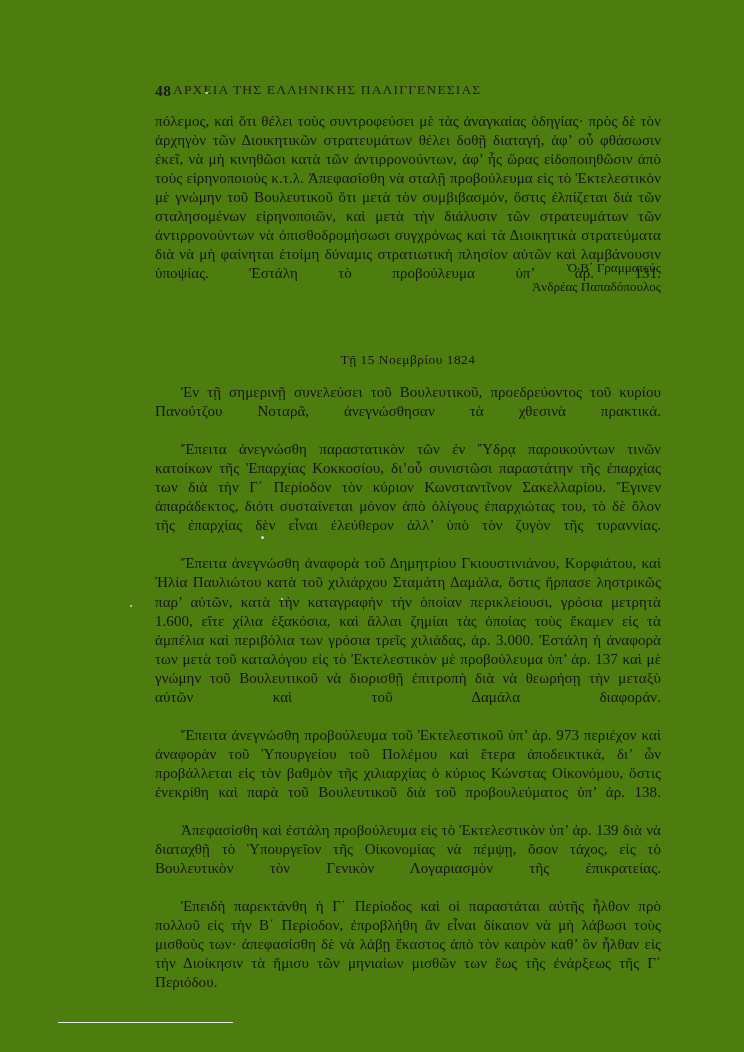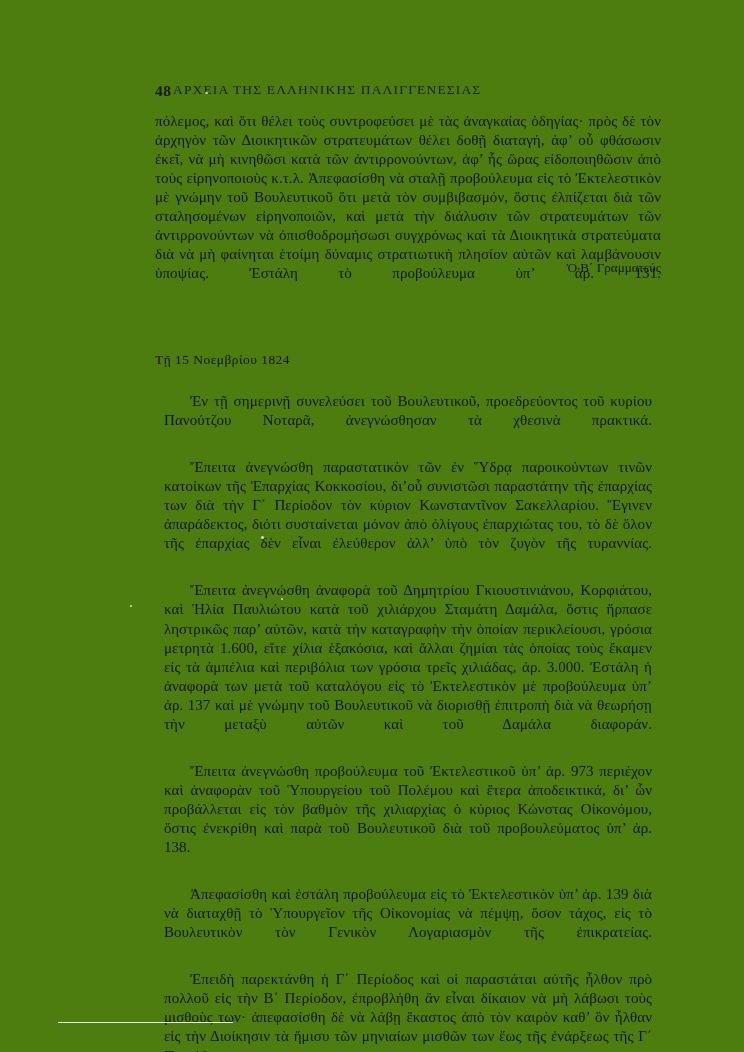--- a/index.html
+++ b/index.html
@@ -100,33 +100,33 @@
   .sig-right { right: 0px;  width: 215px; text-align: right; }
   .sig .role { display: block; }
   .sig .name { display: block; }
 
   
   .date-heading {
     position: absolute;
     top: 352px;
     left: 155px;
     width: 506px;
-    text-align: left;
+    text-align: center;
     font-size: 13.4px;
     letter-spacing: .5px;
   }
 
   
   .column-lower {
     position: absolute;
     top: 383px;
     left: 155px;
     width: 506px;
   }
-  .column-lower p.para { margin: 9px; }
+  .column-lower p.para { margin: 0; }
 
   
   .rule-bottom {
     position: absolute;
     left: 58px;
     top: 1022px;
     width: 175px;
     height: 1px;
     background: #e9e9e9;
   }
@@ -152,20 +152,21 @@
 
   <div class="column">
     <p class="para">πόλεμος, καὶ ὅτι θέλει τοὺς συντροφεύσει μὲ τὰς ἀναγκαίας ὁδηγίας· πρὸς δὲ τὸν ἀρχηγὸν τῶν Διοικητικῶν στρατευμάτων θέλει δοθῇ διαταγή, ἀφ’ οὗ φθάσωσιν ἐκεῖ, νὰ μὴ κινηθῶσι κατὰ τῶν ἀντιρρονούντων, ἀφ’ ἧς ὥρας εἰδοποιηθῶσιν ἀπὸ τοὺς εἰρηνοποιοὺς κ.τ.λ. Ἀπεφασίσθη νὰ σταλῇ προβούλευμα εἰς τὸ Ἐκτελεστικὸν μὲ γνώμην τοῦ Βουλευτικοῦ ὅτι μετὰ τὸν συμβιβασμόν, ὅστις ἐλπίζεται διὰ τῶν σταλησομένων εἰρηνοποιῶν, καὶ μετὰ τὴν διάλυσιν τῶν στρατευμάτων τῶν ἀντιρρονούντων νὰ ὀπισθοδρομήσωσι συγχρόνως καὶ τὰ Διοικητικὰ στρατεύματα διὰ νὰ μὴ φαίνηται ἑτοίμη δύναμις στρατιωτικὴ πλησίον αὐτῶν καὶ λαμβάνουσιν ὑποψίας. Ἐστάλη τὸ προβούλευμα ὑπ’ ἀρ. 131.</p>
   </div>
 
   <div class="signatures">
     <div class="sig sig-left">
     </div>
     <div class="sig sig-right">
       <span class="role">Ὁ Β΄ Γραμματεύς</span>
+      <span class="name">Ἀνδρέας Παπαδόπουλος</span>
     </div>
   </div>
 
   <div class="date-heading">Τῇ 15 Νοεμβρίου 1824</div>
 
   <div class="column-lower">
     <p class="para indent">Ἐν τῇ σημερινῇ συνελεύσει τοῦ Βουλευτικοῦ, προεδρεύοντος τοῦ κυρίου Πανούτζου Νοταρᾶ, ἀνεγνώσθησαν τὰ χθεσινὰ πρακτικά.</p>
     <p class="para indent">Ἔπειτα ἀνεγνώσθη παραστατικὸν τῶν ἐν Ὕδρᾳ παροικούντων τινῶν κατοίκων τῆς Ἐπαρχίας Κοκκοσίου, δι’οὗ συνιστῶσι παραστάτην τῆς ἐπαρχίας των διὰ τὴν Γ΄ Περίοδον τὸν κύριον Κωνσταντῖνον Σακελλαρίου. Ἔγινεν ἀπαράδεκτος, διότι συσταίνεται μόνον ἀπὸ ὀλίγους ἐπαρχιώτας του, τὸ δὲ ὅλον τῆς ἐπαρχίας δὲν εἶναι ἐλεύθερον ἀλλ’ ὑπὸ τὸν ζυγὸν τῆς τυραννίας.</p>
     <p class="para indent">Ἔπειτα ἀνεγνώσθη ἀναφορὰ τοῦ Δημητρίου Γκιουστινιάνου, Κορφιάτου, καὶ Ἠλία Παυλιώτου κατὰ τοῦ χιλιάρχου Σταμάτη Δαμάλα, ὅστις ἥρπασε ληστρικῶς παρ’ αὐτῶν, κατὰ τὴν καταγραφὴν τὴν ὁποίαν περικλείουσι, γρόσια μετρητὰ 1.600, εἴτε χίλια ἑξακόσια, καὶ ἄλλαι ζημίαι τὰς ὁποίας τοὺς ἔκαμεν εἰς τὰ ἀμπέλια  καὶ περιβόλια των γρόσια τρεῖς χιλιάδας, ἀρ. 3.000. Ἐστάλη ἡ ἀναφορὰ των μετὰ τοῦ καταλόγου εἰς τὸ Ἐκτελεστικὸν μὲ προβούλευμα ὑπ’ ἀρ. 137 καὶ μὲ γνώμην τοῦ Βουλευτικοῦ  νὰ διορισθῇ ἐπιτροπὴ διὰ νὰ θεωρήσῃ τὴν μεταξὺ αὐτῶν καὶ τοῦ Δαμάλα διαφοράν.</p>
     <p class="para indent">Ἔπειτα ἀνεγνώσθη προβούλευμα τοῦ  Ἐκτελεστικοῦ ὑπ’ ἀρ. 973 περιέχον καὶ ἀναφορὰν τοῦ Ὑπουργείου τοῦ Πολέμου καὶ ἕτερα ἀποδεικτικά, δι’ ὧν προβάλλεται εἰς τὸν βαθμὸν τῆς χιλιαρχίας ὁ κύριος Κώνστας Οἰκονόμου, ὅστις ἐνεκρίθη καὶ παρὰ τοῦ Βουλευτικοῦ διὰ τοῦ προβουλεύματος ὑπ’ ἀρ. 138.</p>

